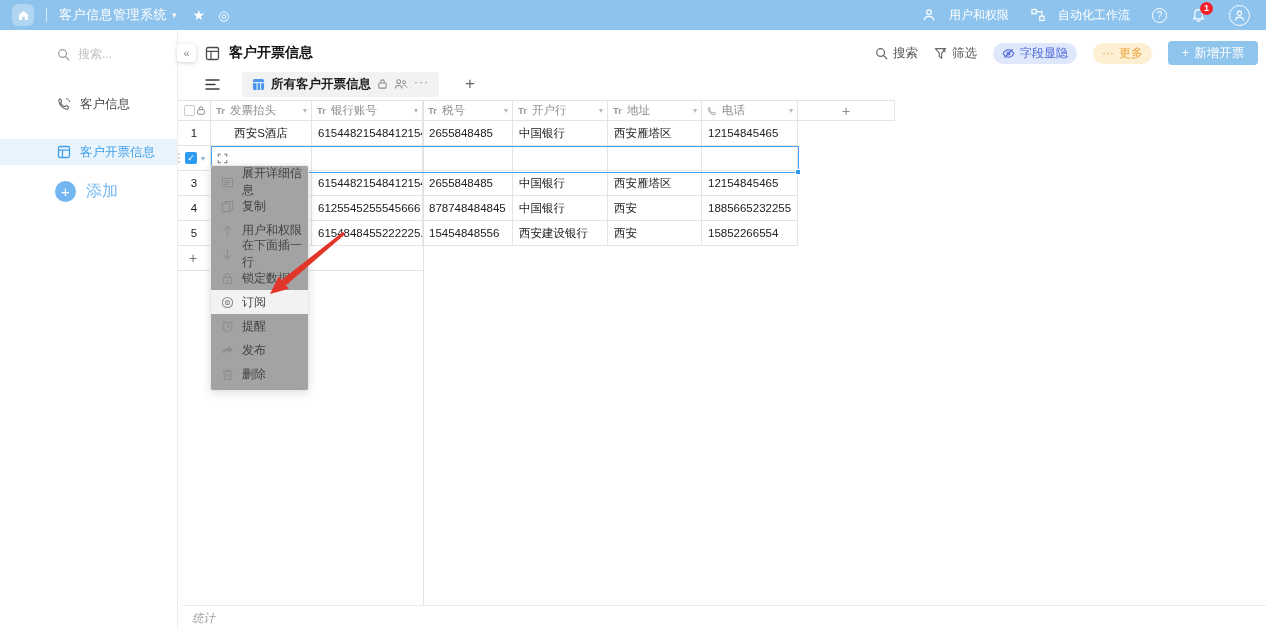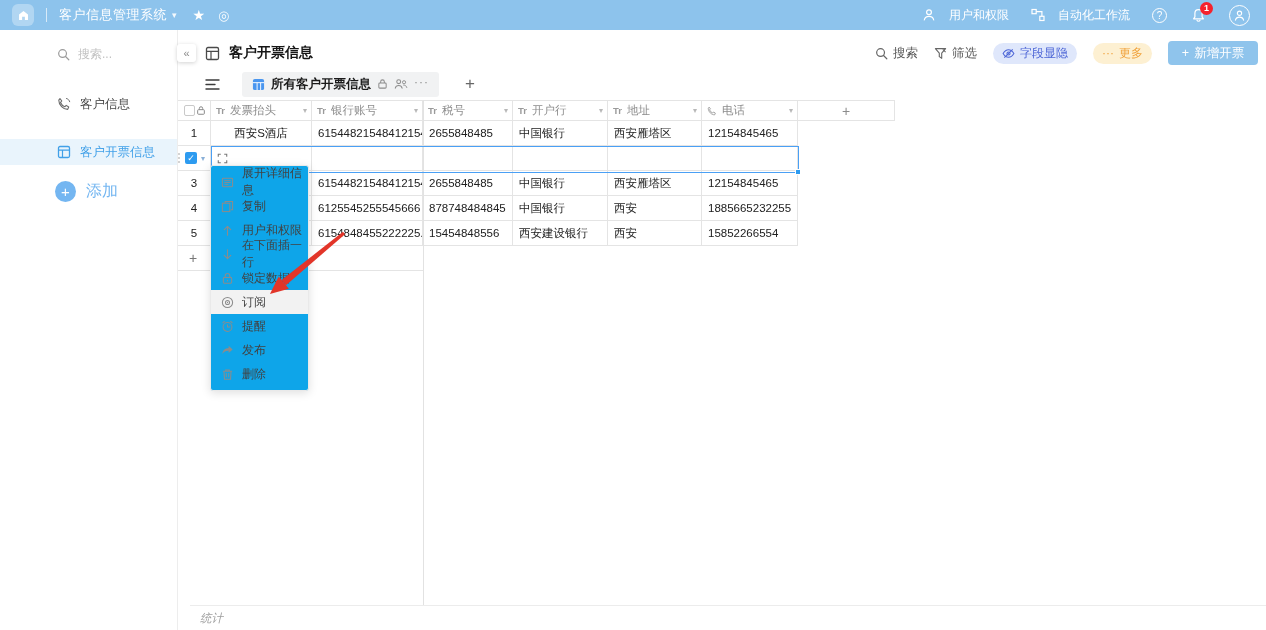--- a/index.html
+++ b/index.html
@@ -69,25 +69,25 @@
   .sel-overlay { position:absolute; left:33px; top:46px; width:588px; height:27px; border:1.5px solid #4aa0f5; z-index:3; pointer-events:none; }
   .fill-handle { position:absolute; right:-3px; bottom:-3px; width:6px; height:6px; background:#2d9bf0; border:1px solid #fff; }
   .rowtools { justify-content:flex-start !important; gap:4px; padding:0 2px 0 0 !important; }
   .grip { display:flex; flex-direction:column; gap:2px; margin-right:1px; }
   .grip i { width:2px; height:2px; border-radius:50%; background:#c4c4c4; }
   .cb-checked { width:12px; height:12px; background:#2d9bf0; border-radius:2px; color:#fff; font-size:9px; line-height:12px; text-align:center; cursor:pointer; }
   .rt-caret { color:#8ab0d8; font-size:8px; cursor:pointer; }
   .expand-ic { margin-right:4px; display:flex; cursor:pointer; }
   .plus-row { width:245px; height:25px; border-bottom:1px solid #e4e4e4; display:flex; align-items:center; padding-left:11px; color:#777; font-size:14px; cursor:pointer; background:#fff; }
   .frozen-line { position:absolute; left:245px; top:70px; width:1px; height:505px; background:#e2e2e2; }
-  .grid-footer { position:absolute; left:12px; right:0; bottom:0; height:25px; border-top:1px solid #ececec; background:#fff; display:flex; align-items:center; padding-left:10px; }
+  .grid-footer { position:absolute; left:4px; right:0; bottom:0; height:25px; border-top:1px solid #ececec; background:#fff; display:flex; align-items:center; padding-left:10px; }
   .stats { font-style:italic; color:#9e9e9e; font-size:11.5px; }
 
   
-  .ctx-menu { position:absolute; left:210px; top:165px; width:99px; background:#0ea5e9; border:1px solid #e9e9e9; border-radius:3px; box-shadow:0 2px 10px rgba(0,0,0,.13); padding:4px 0; z-index:10; }
+  .ctx-menu { position:absolute; left:210px; top:165px; width:99px; background:#a3a3a3; border:1px solid #e9e9e9; border-radius:3px; box-shadow:0 2px 10px rgba(0,0,0,.13); padding:4px 0; z-index:10; }
   .mi { height:24px; display:flex; align-items:center; gap:8px; padding-left:10px; font-size:12px; color:#424242; cursor:pointer; }
   .mi.hl { background:#f2f2f2; }
   .mi svg { flex:none; }
 
   .arrow-layer { position:absolute; left:244px; top:220px; width:120px; height:100px; z-index:20; pointer-events:none; }
 
   svg { display:block; }
 </style>
 </head>
 <body>

